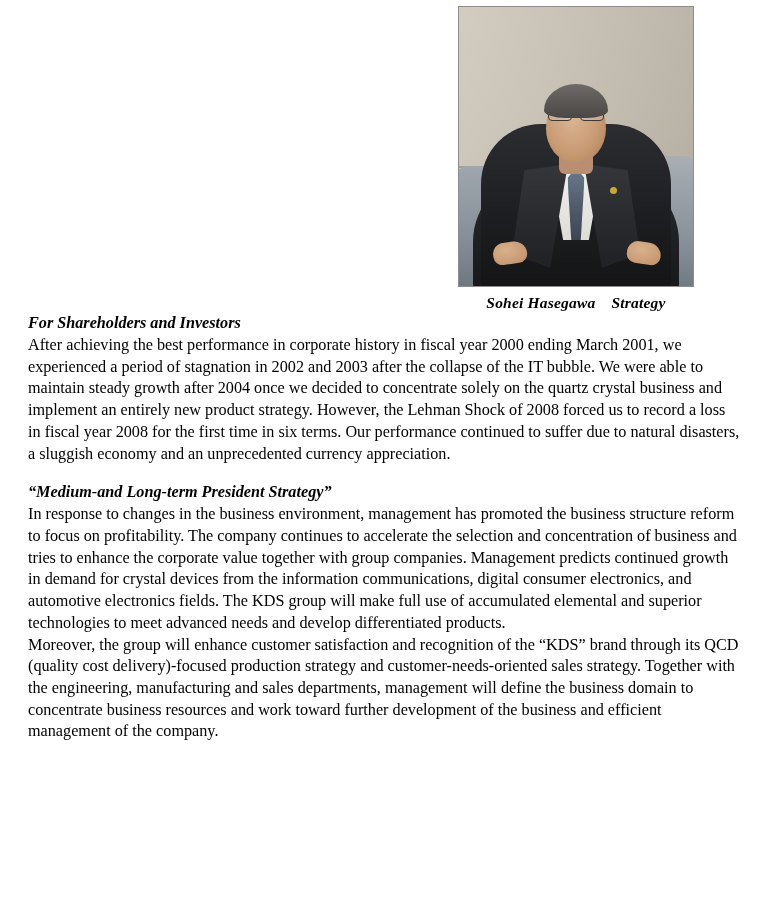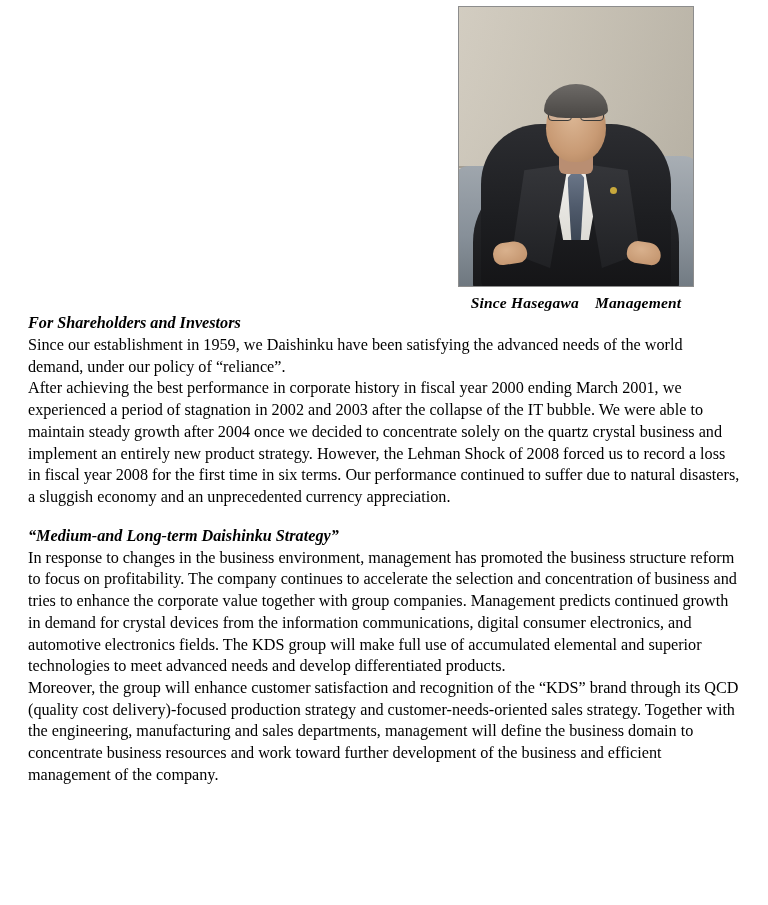--- a/index.html
+++ b/index.html
@@ -258,30 +258,29 @@
         <div class="head"></div>
         <div class="glasses">
             <span class="glass-bridge"></span>
           </div>
         <div class="hair"></div>
         <div class="hand-l"></div>
         <div class="hand-r"></div>
       </div>
     </div>
     <div class="caption">
-      <span>Since Hasegawa</span><span class="role">Management</span>
+      <span>Sohei Hasegawa</span><span class="role">Strategy</span>
     </div>
   </div>
 
   <div class="content">
 
     <h2 class="section-title">For Shareholders and Investors</h2>
-    <p class="para">Since our establishment in 1959, we Daishinku have been satisfying the advanced needs of the world demand, under our policy of “reliance”.</p>
     <p class="para">After achieving the best performance in corporate history in fiscal year 2000 ending March 2001, we experienced a period of stagnation in 2002 and 2003 after the collapse of the IT bubble. We were able to maintain steady growth after 2004 once we decided to concentrate solely on the quartz crystal business and implement an entirely new product strategy. However, the Lehman Shock of 2008 forced us to record a loss in fiscal year 2008 for the first time in six terms. Our performance continued to suffer due to natural disasters, a sluggish economy and an unprecedented currency appreciation.</p>
 
     <div class="spacer"></div>
 
-    <h2 class="section-title">“Medium-and Long-term Daishinku Strategy”</h2>
+    <h2 class="section-title">“Medium-and Long-term President Strategy”</h2>
     <p class="para">In response to changes in the business environment, management has promoted the business structure reform to focus on profitability. The company continues to accelerate the selection and concentration of business and tries to enhance the corporate value together with group companies. Management predicts continued growth in demand for crystal devices from the information communications, digital consumer electronics, and automotive electronics fields. The KDS group will make full use of accumulated elemental and superior technologies to meet advanced needs and develop differentiated products.</p>
     <p class="para">Moreover, the group will enhance customer satisfaction and recognition of the “KDS” brand through its QCD (quality cost delivery)-focused production strategy and customer-needs-oriented sales strategy. Together with the engineering, manufacturing and sales departments, management will define the business domain to concentrate business resources and work toward further development of the business and efficient management of the company.</p>
 
   </div>
 </div>
 
 </body></html>

